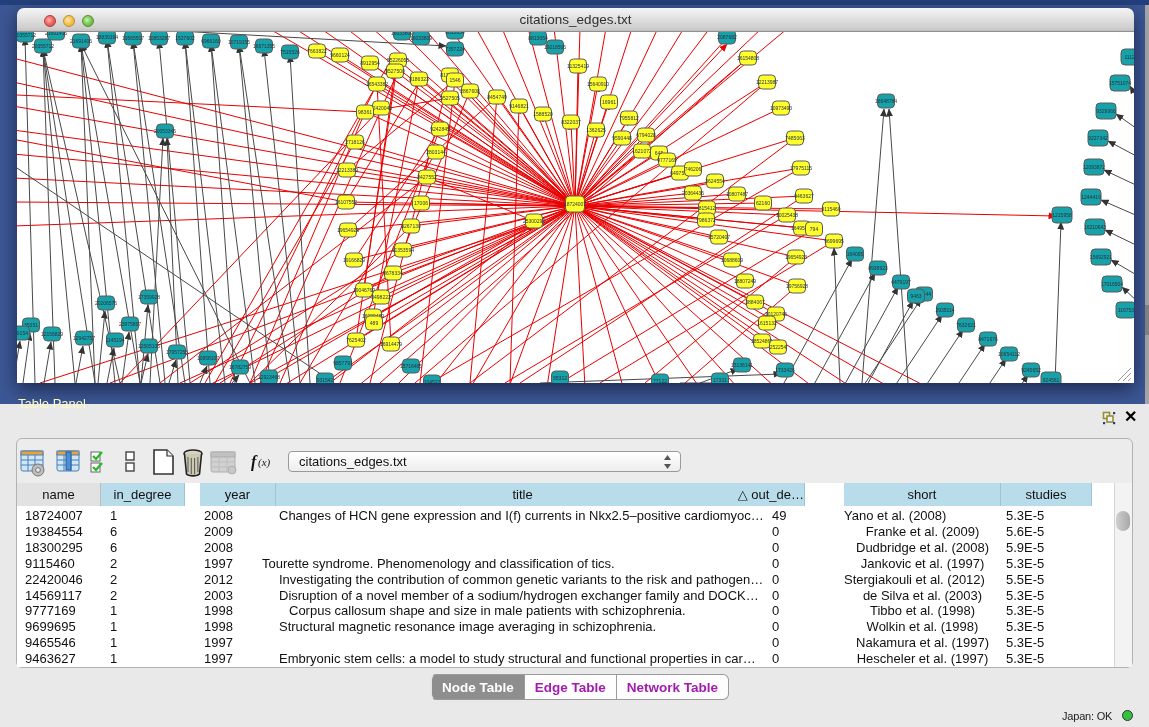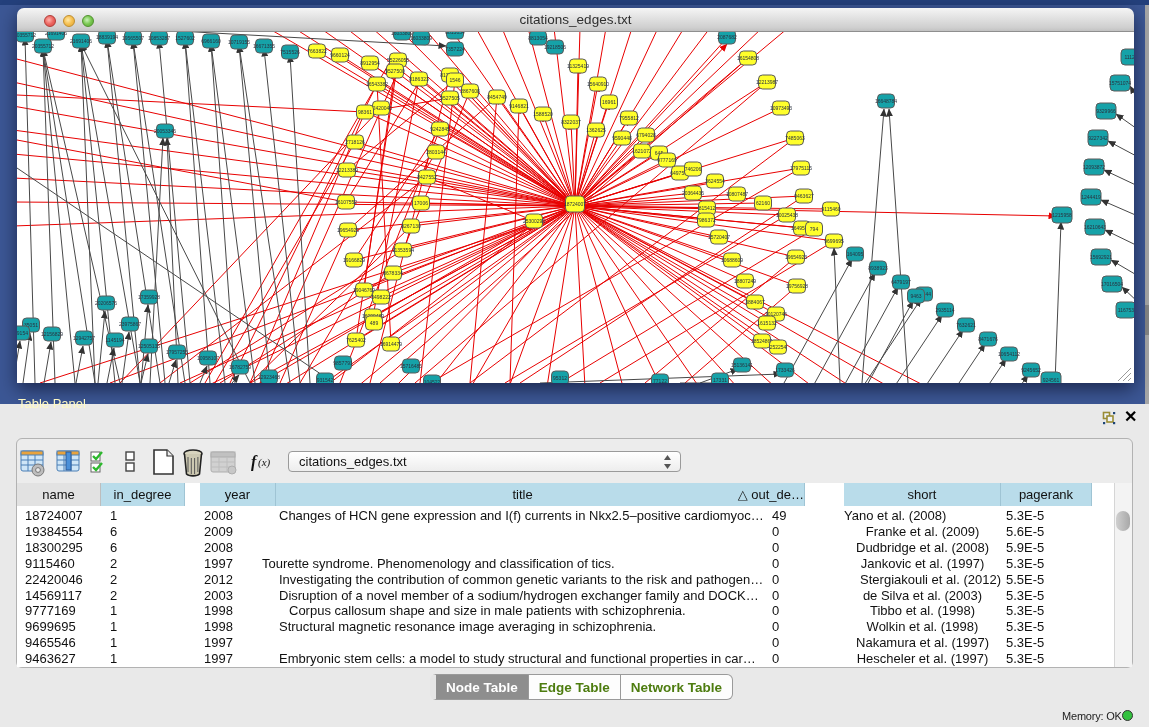--- a/index.html
+++ b/index.html
@@ -13,22 +13,22 @@
 #panel{position:absolute;left:0;top:404px;width:1149px;height:323px;background:#e9e9e9}
 #ph{position:absolute;left:18px;top:396px;font-size:13px;color:#fef9c3}
 #inner{position:absolute;left:16px;top:438px;width:1117px;height:230px;border:1px solid #b2b2b2;border-radius:6px;background:#ececec}
 #tablebg{position:absolute;left:17px;top:483px;width:1115px;height:184px;background:#fff}
 .hd{position:absolute;top:483px;height:23px;background:#b9dcea;border-right:1px solid #9fc4d4;font-size:13px;color:#111;text-align:center;line-height:23px;overflow:hidden}
 .trow{position:absolute;left:0;top:0;width:1149px;height:16px;font-size:13px;color:#111}
 .trow span{position:absolute;top:0;line-height:16px;white-space:nowrap}
 #vsb{position:absolute;left:1114px;top:483px;width:18px;height:184px;background:#f3f3f3;border-left:1px solid #d5d5d5}
 #vthumb{position:absolute;left:1116px;top:511px;width:14px;height:20px;background:linear-gradient(90deg,#cfcfcf,#a8a8a8);border-radius:7px}
 #tabs{position:absolute;left:430px;top:674px;height:26px;display:flex;font-size:13.5px;font-weight:bold}
-.tab{height:26px;line-height:25px;padding:0 10px;background:#fdfdfd;border:1px solid #9a9a9a;border-left:none;color:#4d7c0f}
-.tab.first{border-left:6px solid #e5e5e5;border-radius:6px 0 0 6px;background:#8e8e8e;color:#fff}
+.tab{height:26px;line-height:25px;padding:0 10px;background:#fdfdfd;border:1px solid #9a9a9a;border-left:none;color:#a21caf}
+.tab.first{border-left:2px solid #e5e5e5;border-radius:6px 0 0 6px;background:#8e8e8e;color:#fff}
 .tab.last{border-radius:0 6px 6px 0}
 #mem{position:absolute;left:1062px;top:710px;font-size:11px;color:#222;letter-spacing:-0.2px}
 #memdot{position:absolute;left:1122px;top:710px;width:11px;height:11px;border-radius:7px;background:#33c13f;border:1.5px solid #333}
 #float{position:absolute;left:1102px;top:411px;width:14px;height:14px}
 #xbtn{position:absolute;left:1124px;top:407px;font-size:16px;font-weight:bold;color:#000}
 .ddl{position:absolute;left:288px;top:451px;width:393px;height:21px;background:linear-gradient(#fff,#ededed);border:1px solid #9a9a9a;border-radius:4px;font-size:13px;color:#111;line-height:20px;padding-left:10px}
 </style></head><body>
 <div id="topstrip"></div>
 <div id="rsliver"></div>
 <div id="rnotch"></div>
@@ -638,21 +638,21 @@
 <div class="ddl">citations_edges.txt<svg style="position:absolute;right:8px;top:3px" width="9" height="14" viewBox="0 0 9 14">
       <path d="M4.5 0 L8 5 L1 5 z" fill="#555"></path>
       <path d="M4.5 14 L8 9 L1 9 z" fill="#555"></path>
     </svg></div>
 <div class="hd" style="left:17px;width:84px;background:#e2e2e2;border-right:1px solid #bdbdbd">name</div>
 <div class="hd" style="left:101px;width:84px">in_degree</div>
 <div class="hd" style="left:200px;width:76px">year</div>
 <div class="hd" style="left:276px;width:494px">title</div>
 <div class="hd" style="left:731px;width:74px;text-align:right;padding-left:5px">△ out_de…</div>
 <div class="hd" style="left:844px;width:157px">short</div>
-<div class="hd" style="left:1001px;width:91px">pagerank</div>
+<div class="hd" style="left:1001px;width:91px">studies</div>
 <div class="trow" style="top:508.0px">
     <span style="left:25px">18724007</span>
     <span style="left:110px">1</span>
     <span style="left:204px">2008</span>
     <span style="left:279px;width:485px;overflow:hidden;white-space:nowrap">Changes of HCN gene expression and I(f) currents in Nkx2.5–positive cardiomyoc…</span>
     <span style="left:772px">49</span>
     <span style="left:844px;width:157px;text-align:left">Yano et al. (2008)</span>
     <span style="left:1006px">5.3E-5</span>
   </div>
 <div class="trow" style="top:523.9px">
@@ -679,21 +679,21 @@
     <span style="left:772px">0</span>
     <span style="left:844px;width:157px;text-align:center">Jankovic et al. (1997)</span>
     <span style="left:1006px">5.3E-5</span>
   </div>
 <div class="trow" style="top:571.6px">
     <span style="left:25px">22420046</span>
     <span style="left:110px">2</span>
     <span style="left:204px">2012</span>
     <span style="left:279px;width:485px;overflow:hidden;white-space:nowrap">Investigating the contribution of common genetic variants to the risk and pathogen…</span>
     <span style="left:772px">0</span>
-    <span style="left:844px;width:157px;text-align:right">Stergiakouli et al. (2012)</span>
+    <span style="left:844px;width:157px;text-align:left">Stergiakouli et al. (2012)</span>
     <span style="left:1006px">5.5E-5</span>
   </div>
 <div class="trow" style="top:587.5px">
     <span style="left:25px">14569117</span>
     <span style="left:110px">2</span>
     <span style="left:204px">2003</span>
     <span style="left:279px;width:485px;overflow:hidden;white-space:nowrap">Disruption of a novel member of a sodium/hydrogen exchanger family and DOCK…</span>
     <span style="left:772px">0</span>
     <span style="left:844px;width:157px;text-align:center">de Silva et al. (2003)</span>
     <span style="left:1006px">5.3E-5</span>
@@ -733,13 +733,13 @@
     <span style="left:844px;width:157px;text-align:center">Hescheler et al. (1997)</span>
     <span style="left:1006px">5.3E-5</span>
   </div>
 <div id="vsb"></div>
 <div id="vthumb"></div>
 <div id="tabs">
   <div class="tab first">Node Table</div>
   <div class="tab">Edge Table</div>
   <div class="tab last">Network Table</div>
 </div>
-<div id="mem">Memory: OK</div>
+<div id="mem">Japan: OK</div>
 <div id="memdot"></div>
 </body></html>

